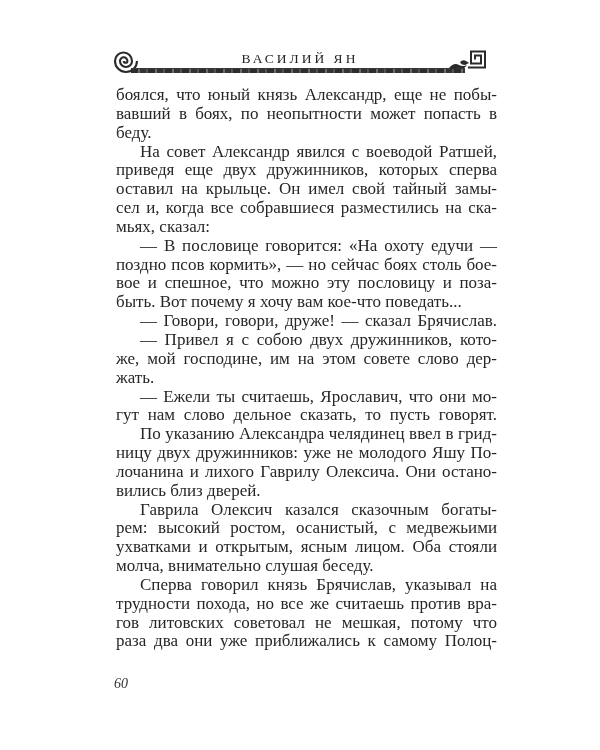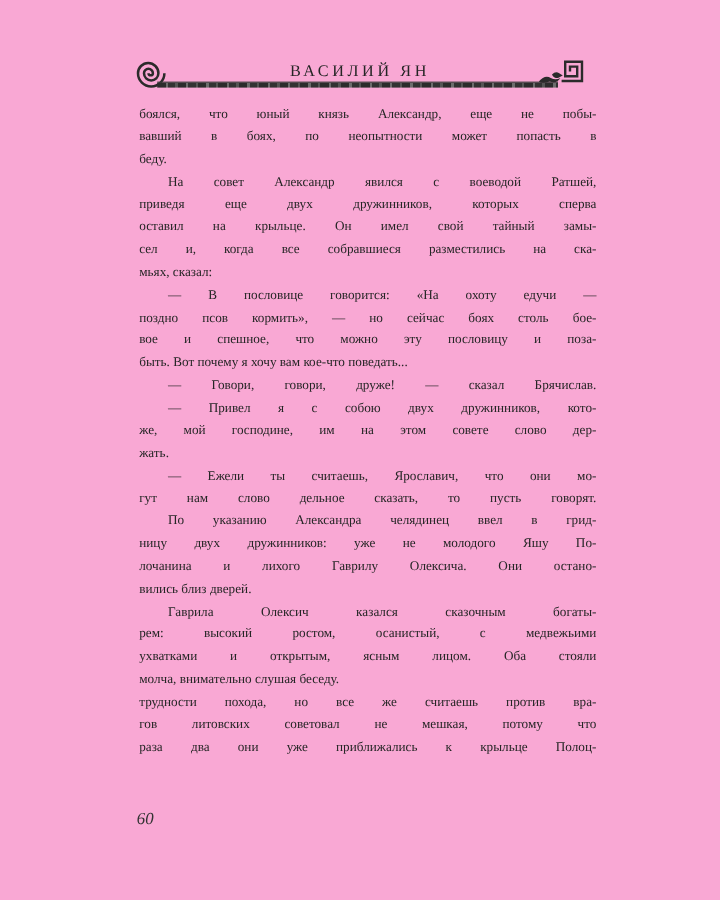--- a/index.html
+++ b/index.html
@@ -1,19 +1,19 @@
 <!DOCTYPE html>
 <html><head>
 <meta charset="utf-8">
 <style>
   html,body { margin:0; padding:0; }
   body { background:#e8e8e8; }
   .page {
     position:relative; width:600px; height:750px; margin:0 auto;
-    background:#f9a8d4; overflow:hidden;
+    background:#ffffff; overflow:hidden;
     font-family:"Liberation Serif","DejaVu Serif",serif;
   }
   
   .header { position:absolute; left:0; top:0; width:600px; height:86px; }
   .header-title {
     position:absolute; left:0; right:0; top:51px; text-align:center;
     font-size:13.5px; letter-spacing:3px; color:#252525; font-weight:normal;
   }
   .header-rule {
     position:absolute; left:131px; top:68px; width:334px; height:4px;
@@ -23,21 +23,21 @@
   }
   .orn-left  { position:absolute; left:113px; top:48px; width:26px; height:26px; }
   .orn-right { position:absolute; left:448px; top:49px; width:40px; height:22px; }
   .orn-left svg, .orn-right svg { display:block; }
   
   .body-text {
     position:absolute; left:116px; top:86px; width:381px;
     color:#262626;
   }
   .line {
-    height:18.85px; line-height:18.85px; font-size:11px;
+    height:18.85px; line-height:18.85px; font-size:17px;
     white-space:nowrap; overflow:visible;
   }
   .line.just { white-space:normal; text-align:justify; text-align-last:justify; }
   .line.indent { text-indent:24px; }
   
   .page-number {
     position:absolute; left:114px; top:676px;
     font-style:italic; font-size:14px; color:#333;
   }
 </style>
@@ -83,20 +83,21 @@
       <div class="line indent just">— Ежели ты считаешь, Ярославич, что они мо-</div>
       <div class="line just">гут нам слово дельное сказать, то пусть говорят.</div>
       <div class="line indent just">По указанию Александра челядинец ввел в грид-</div>
       <div class="line just">ницу двух дружинников: уже не молодого Яшу По-</div>
       <div class="line just">лочанина и лихого Гаврилу Олексича. Они остано-</div>
       <div class="line">вились близ дверей.</div>
       <div class="line indent just">Гаврила Олексич казался сказочным богаты-</div>
       <div class="line just">рем: высокий ростом, осанистый, с медвежьими</div>
       <div class="line just">ухватками и открытым, ясным лицом. Оба стояли</div>
       <div class="line">молча, внимательно слушая беседу.</div>
+      <div class="line indent just">Сперва говорил князь Брячислав, указывал на</div>
       <div class="line just">трудности похода, но все же считаешь против вра-</div>
       <div class="line just">гов литовских советовал не мешкая, потому что</div>
-      <div class="line just">раза два они уже приближались к крыльце Полоц-</div>
+      <div class="line just">раза два они уже приближались к самому Полоц-</div>
     </div>
 
   <div class="page-number">60</div>
 
 </div>
 
 </body></html>

